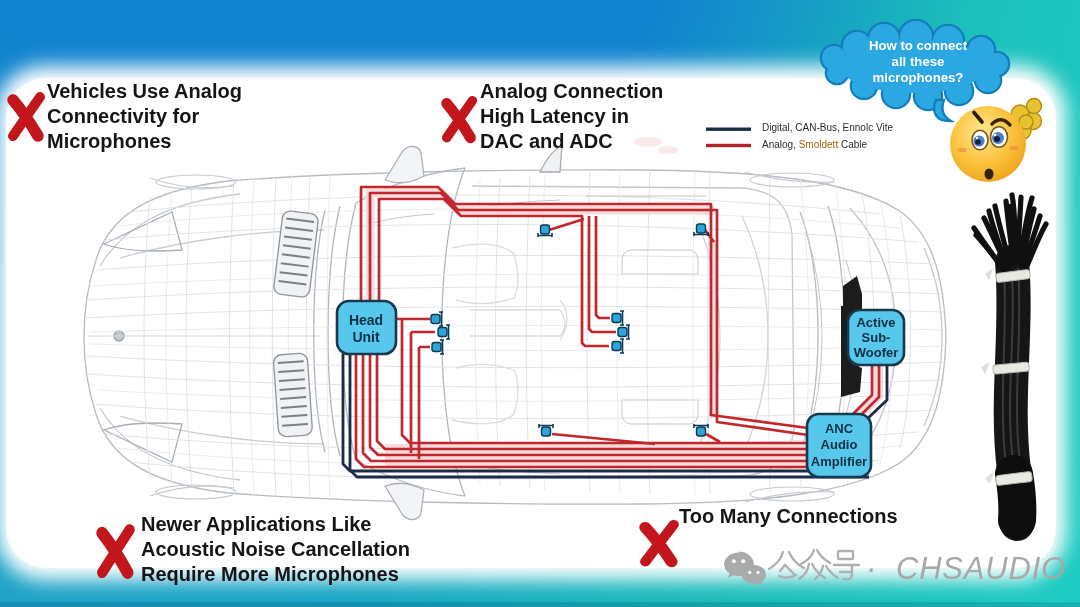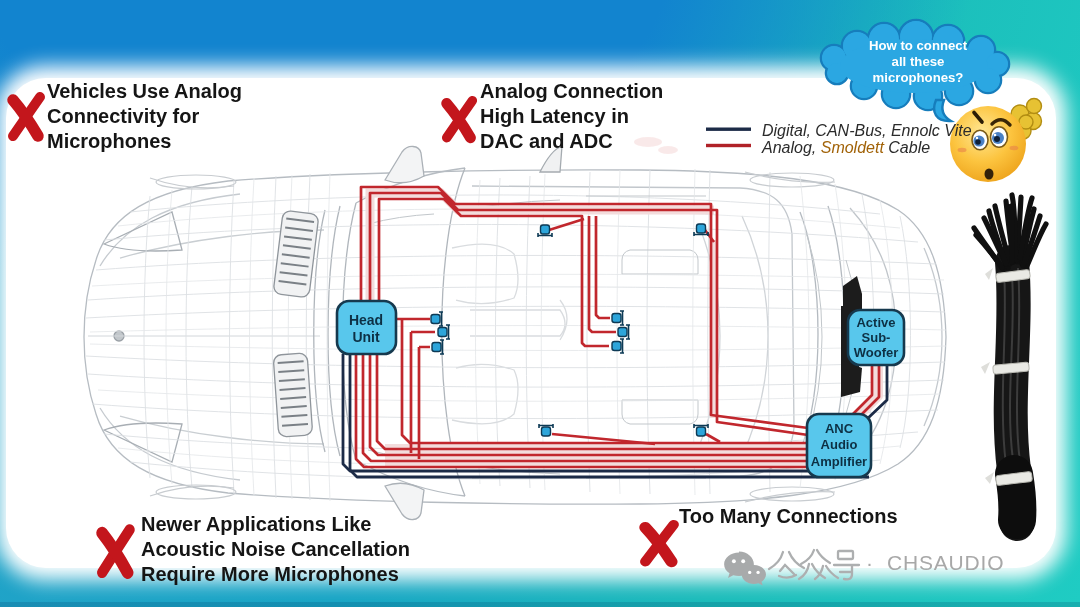--- a/index.html
+++ b/index.html
@@ -2,22 +2,22 @@
 <html><head>
 <meta charset="utf-8">
 <style>
   html,body{margin:0;padding:0;}
   #stage{position:relative;width:1080px;height:607px;overflow:hidden;font-family:"Liberation Sans",sans-serif;}
   .bg{position:absolute;left:0;top:0;width:1080px;height:607px;
       background:radial-gradient(ellipse 900px 520px at 30% -5%, #1284cf 0%, #1284cf 38%, rgba(18,132,207,0) 72%), linear-gradient(105deg,#23a2c9 0%,#18a5c5 40%,#1bbcba 70%,#1fccc3 100%);}
   .blob{position:absolute;left:-4px;top:66px;width:1070px;height:514px;background:#ffffff;border-radius:48px;filter:blur(10px);}
   .blob2{position:absolute;left:6px;top:78px;width:1050px;height:490px;background:#ffffff;border-radius:40px;}
   .h{position:absolute;font-weight:bold;color:#151515;font-size:20px;line-height:25px;letter-spacing:0px;}
-  .legendtext{position:absolute;font-size:16px;color:#2b2b2b;font-style:italic;}
-  .wm{position:absolute;font-size:21px;color:#a8a8a8;letter-spacing:0.8px;}
+  .legendtext{position:absolute;font-size:10px;color:#2b2b2b;}
+  .wm{position:absolute;font-size:31px;color:#a8a8a8;letter-spacing:0.8px;font-style:italic;}
   svg{position:absolute;left:0;top:0;}
 </style>
 </head>
 <body>
 <div id="stage">
 
   <div class="bg"></div>
 
   <div style="position:absolute;left:0;bottom:0;width:1080px;height:5px;background:rgba(0,45,90,0.18);z-index:5;"></div>
 

